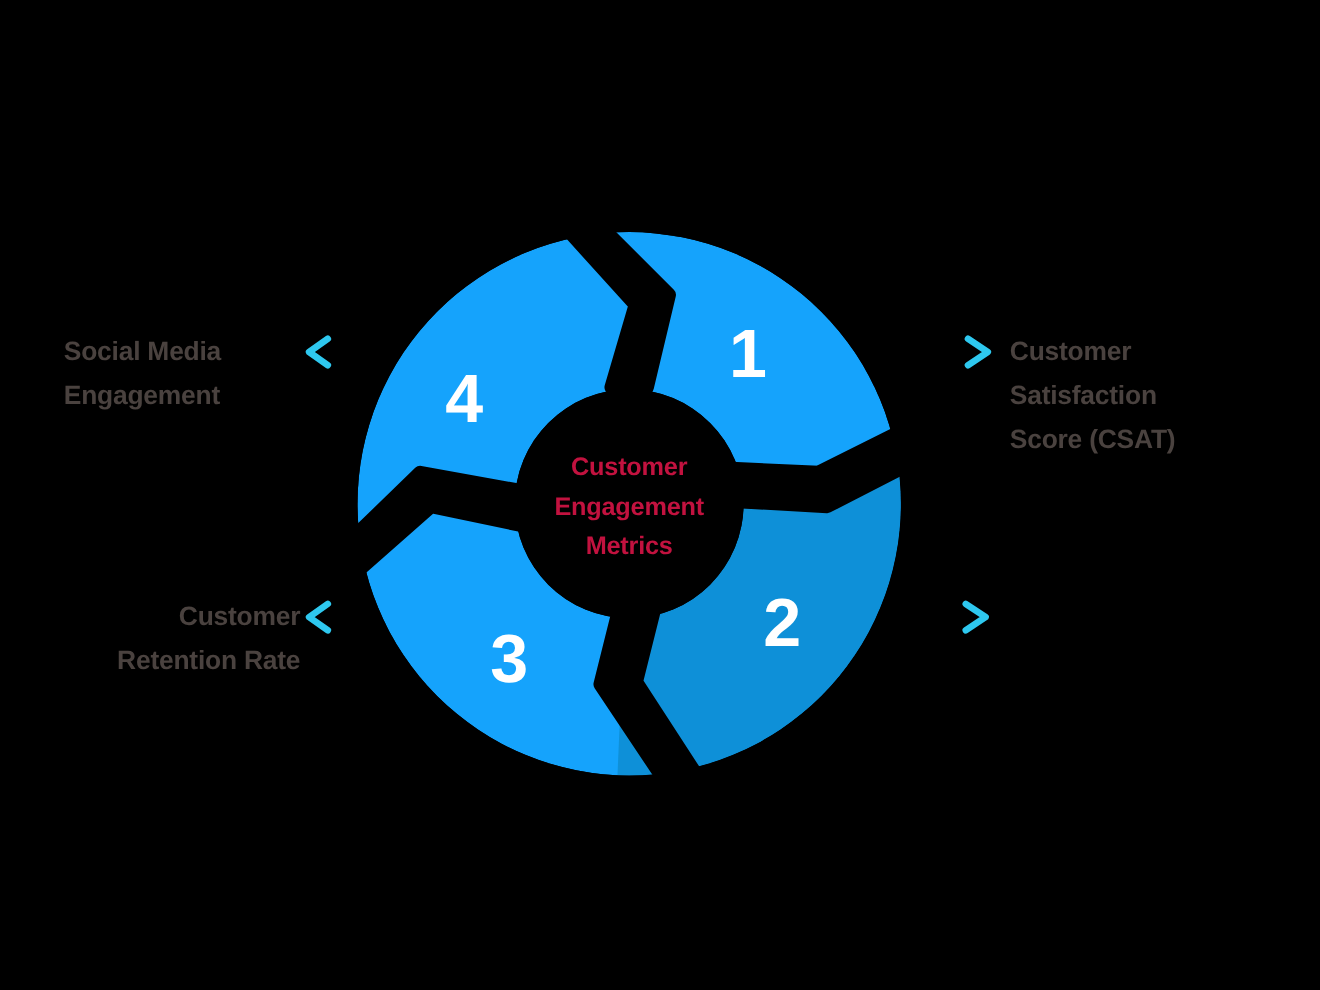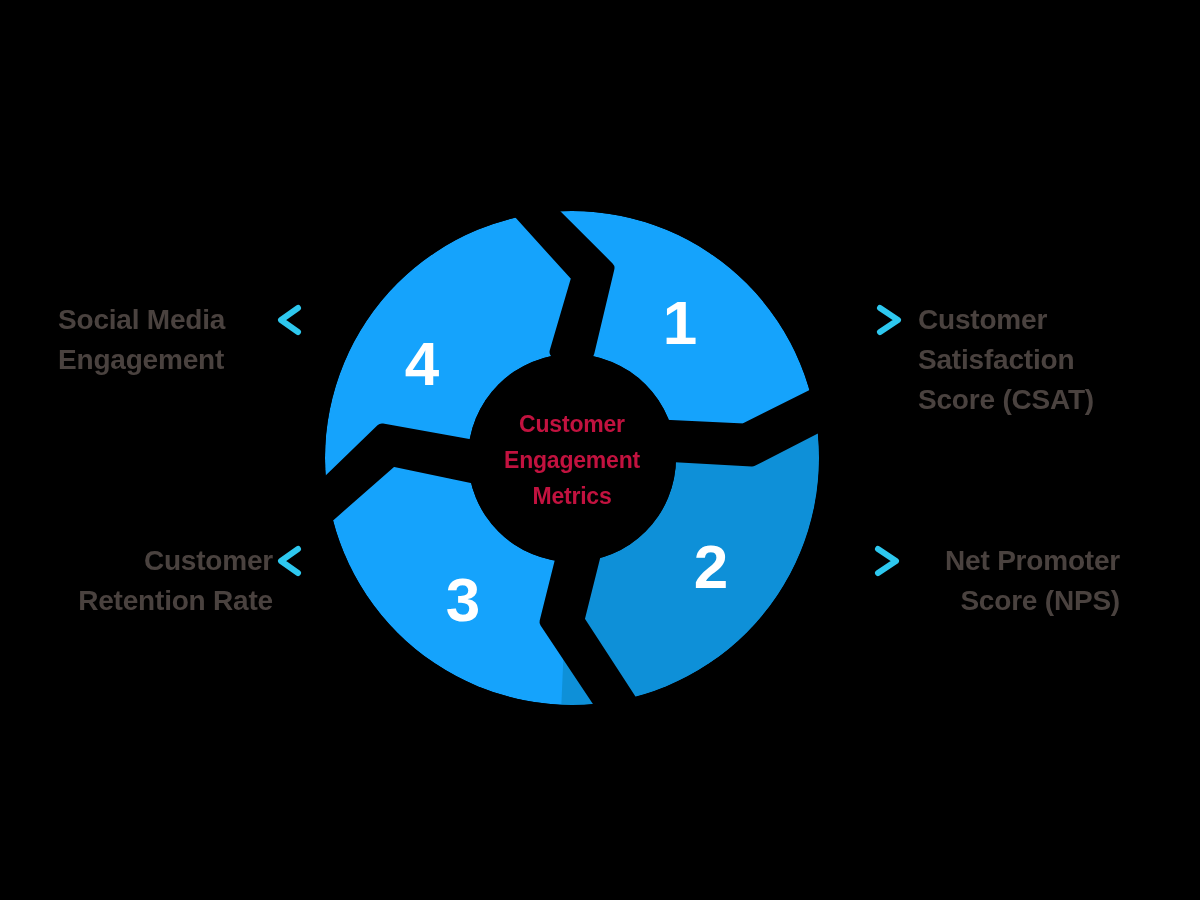--- a/index.html
+++ b/index.html
@@ -27,21 +27,21 @@
     width: 1200px;
     height: 900px;
     display: block;
   }
 
   
   .label {
     position: absolute;
     color: #4a423f;
     font-family: "Liberation Sans", sans-serif;
-    font-size: 28px;
+    font-size: 24px;
     font-weight: 700;
     line-height: 40px;
     letter-spacing: -0.2px;
     white-space: pre-line;
   }
   .label-left {
     text-align: left;
     left: 58px;
     width: 230px;
   }
@@ -173,16 +173,14 @@
   <div class="label label-left" id="label-social">Social Media
 Engagement</div>
 
   <div class="label" id="label-retention">Customer
 Retention Rate</div>
 
   <div class="label label-right" id="label-csat">Customer
 Satisfaction
 Score (CSAT)</div>
 
-  <div class="label label-nps" id="label-nps">Net Promoter
-Score (NPS)</div>
 
 </div>
 
 </body></html>

